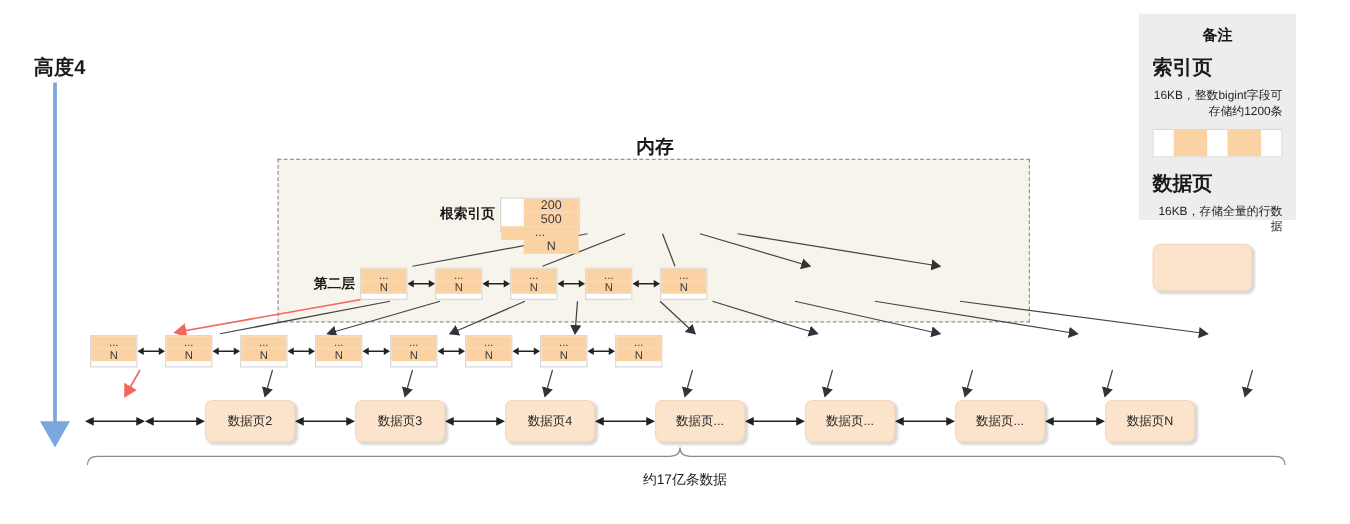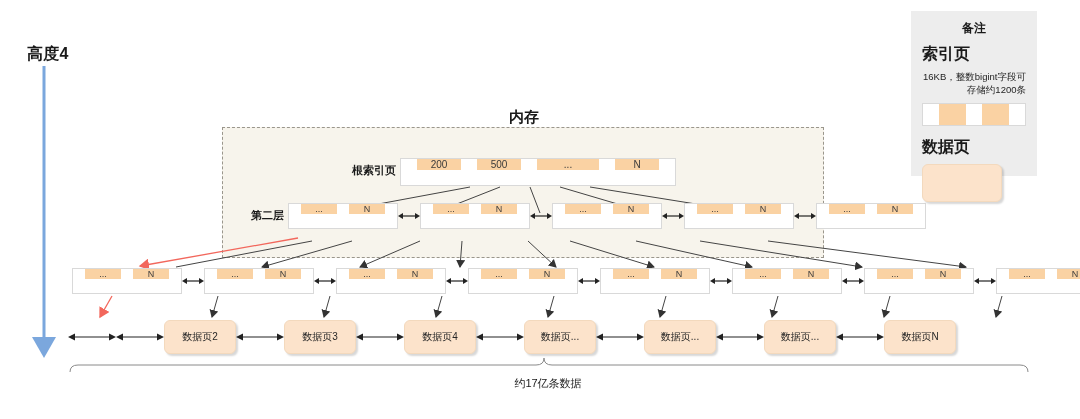--- a/index.html
+++ b/index.html
@@ -24,23 +24,24 @@
     font-size:15px;font-weight:bold;
   }
   #memory-box{
     left:222px;top:127px;width:602px;height:131px;
     background:#f7f4ec;border:1px dashed #9a968c;
     box-sizing:border-box;
   }
 
   
   .index-page{
-    display:flex;align-items:flex-start;
+    display:flex;align-items:flex-end;
     background:#ffffff;border:1px solid #d9d9d9;
     box-sizing:border-box;
+    flex-direction:column;
   }
   .cell{
     display:flex;align-items:center;justify-content:center;
     box-sizing:border-box;
     font-size:9px;color:#3a3a3a;
   }
   .cell.gap{background:#ffffff;}
   .cell.val{background:#fad2a3;}
 
   
@@ -57,21 +58,21 @@
   
   .layer-row{display:flex;align-items:center;}
   .layer-row .index-page{height:26px;}
   .layer-row .gap{width:12px;}
   .layer-row .val{width:36px;}
   .dbl-arrow{
     width:22px;height:26px;flex:0 0 22px;
     display:flex;align-items:center;justify-content:center;
   }
 
-  #layer2-row{left:288px;top:203px;}
+  #layer2-row{left:288px;top:214px;}
   #layer2-label{
     position:absolute;left:-58px;top:5px;width:54px;text-align:right;
     font-size:11px;font-weight:bold;
   }
   #layer3-row{left:72px;top:268px;}
 
   
   #data-row{left:68px;top:320px;display:flex;align-items:center;}
   .data-page{
     width:72px;height:34px;flex:0 0 72px;
@@ -440,14 +441,15 @@
   <div class="legend-head">索引页</div>
   <div class="legend-desc">16KB，整数bigint字段可存储约1200条</div>
   <div id="legend-index-sample">
     <div class="cell gap"></div>
     <div class="cell val"></div>
     <div class="cell gap"></div>
     <div class="cell val"></div>
     <div class="cell gap"></div>
   </div>
   <div class="legend-head">数据页</div>
+  <div class="legend-desc">16KB，存储全量的行数据</div>
   <div id="legend-data-sample"></div>
 </div>
 
 </body></html>

